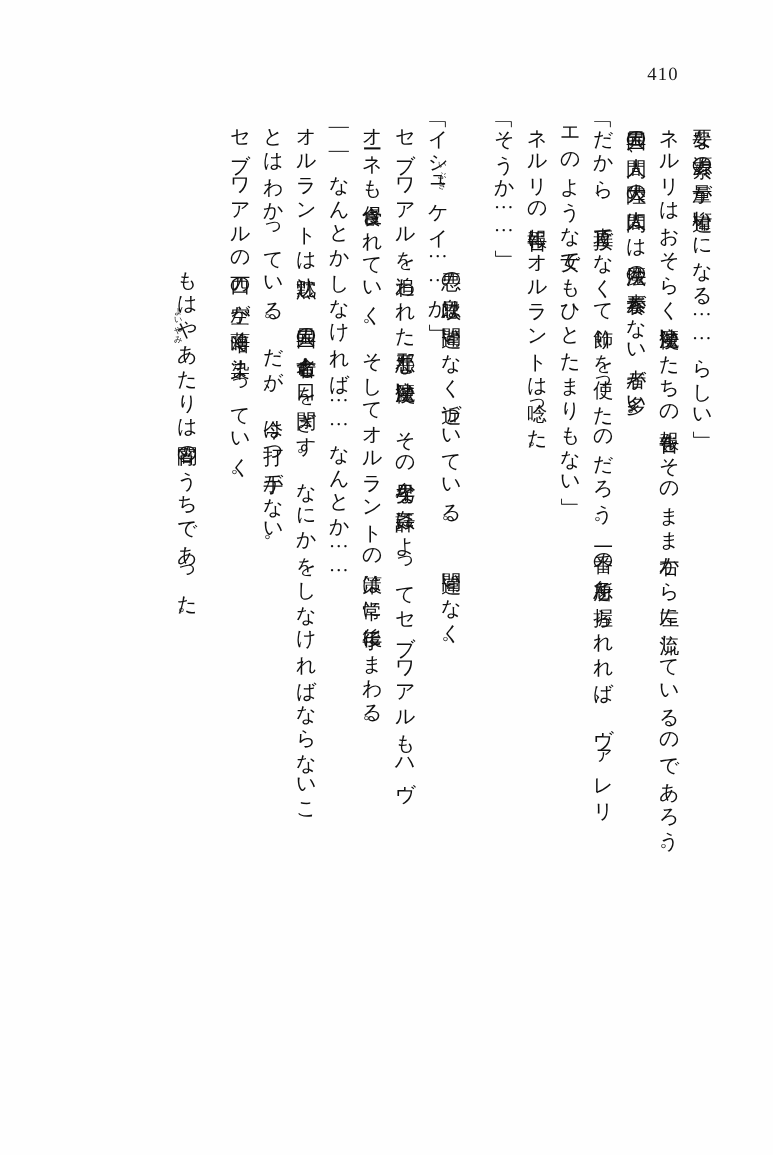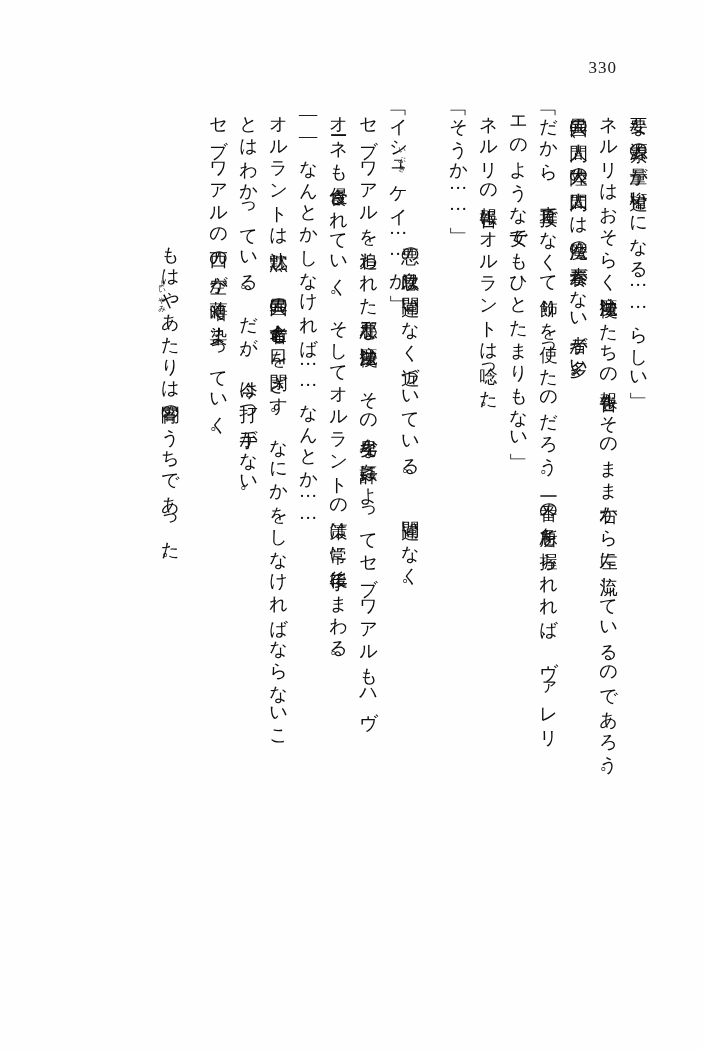--- a/index.html
+++ b/index.html
@@ -67,21 +67,21 @@
     text-orientation: upright;
     color: #141414;
     white-space: pre;
   }
 </style>
 </head>
 <body>
 
 <div class="page">
 
-  <div class="page-number">330</div>
+  <div class="page-number">410</div>
 
   <div class="text-block">
     <div class="vline">要な源素の量が桁違いになる……らしい」</div>
     <div class="vline">ネルリはおそらく魔法使いたちの報告をそのまま右から左に流しているのであろう。</div>
     <div class="vline">異国の人間、大陸の人間には魔法の素養がない者が多い。</div>
     <div class="vline">「だから、直接でなくて飾りを使ったのだろう。一番の急所を握られれば、ヴァレリ</div>
     <div class="vline">エのような女でもひとたまりもない」</div>
     <div class="vline">ネルリの報告にオルラントは唸った。</div>
     <div class="vline">「そうか……」</div>
     <div class="vline ruby-host">

